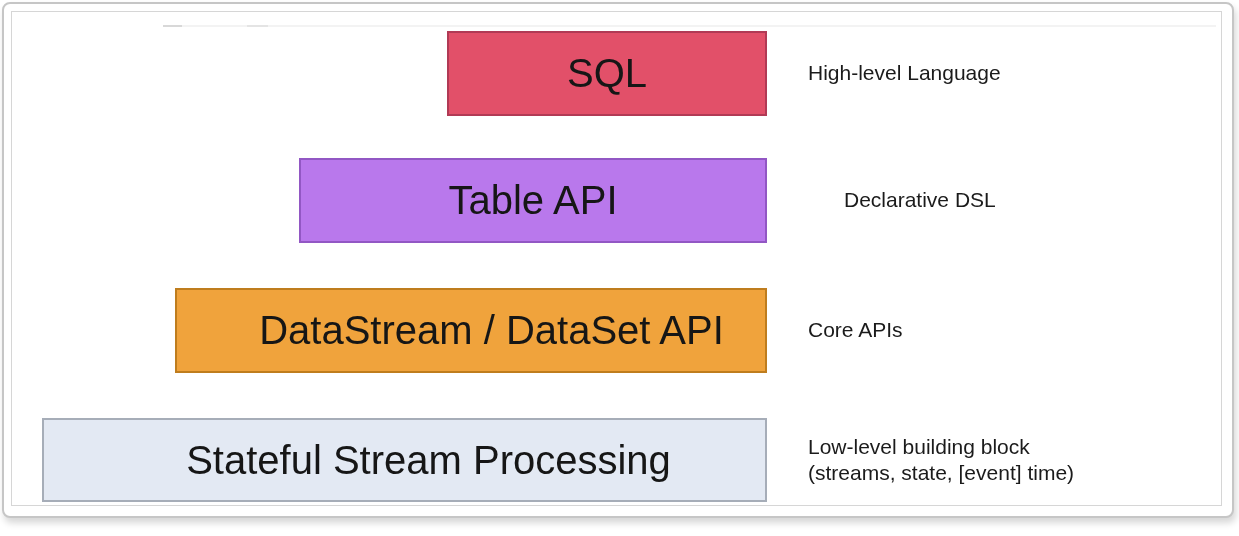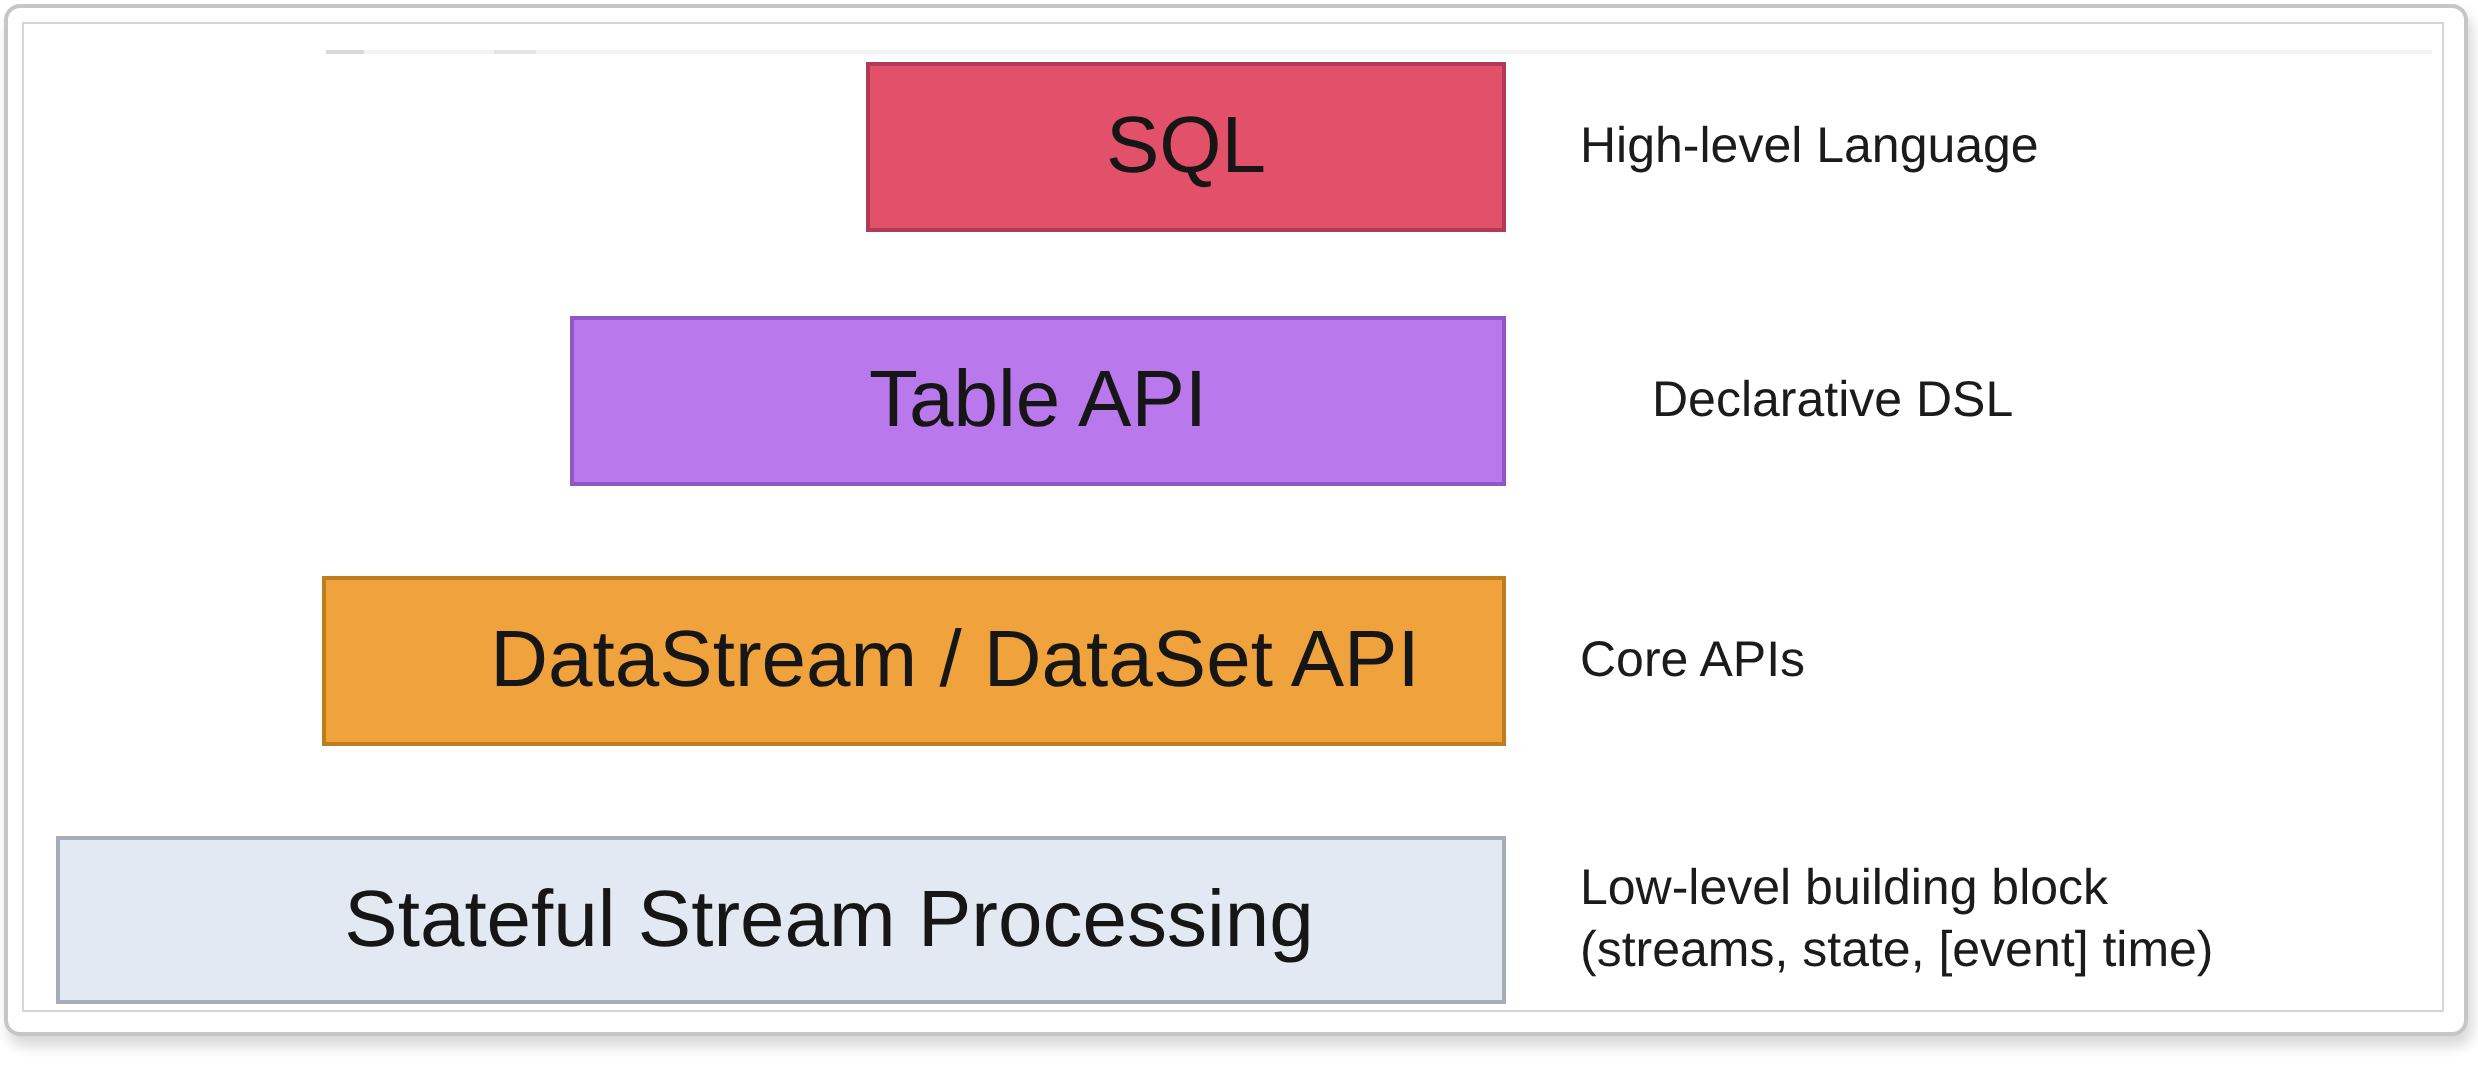--- a/index.html
+++ b/index.html
@@ -64,37 +64,38 @@
     background: #e4e4e4;
   }
   
   .layer {
     position: absolute;
     box-sizing: border-box;
     border: 2px solid #888888; 
     display: flex;
     align-items: center;
     justify-content: center;
+    margin-left: 14px;
   }
   .layer-label {
     font-size: 40px;
     color: #161616;
     white-space: nowrap;
   }
   .layer-0 { left: 429px; top: 27px;  width: 320px; height: 85px; }
   .layer-1 { left: 281px; top: 154px; width: 468px; height: 85px; }
   .layer-2 { left: 157px; top: 284px; width: 592px; height: 85px; padding-left: 41px; }
   .layer-3 { left: 24px;  top: 414px; width: 725px; height: 84px; }
   
   .annotation {
     position: absolute;
-    left: 786px;
+    left: 804px;
     display: flex;
     align-items: center;
-    font-size: 25px;
+    font-size: 21px;
     line-height: 1.26;
     color: #1b1b1b;
     white-space: pre-line;
   }
   .ann-0 { top: 27px;  height: 85px; }
   .ann-1 { top: 154px; height: 85px; margin-left: 36px; }
   .ann-2 { top: 284px; height: 85px; }
   .ann-3 { top: 414px; height: 84px; }
 </style>
 </head>

